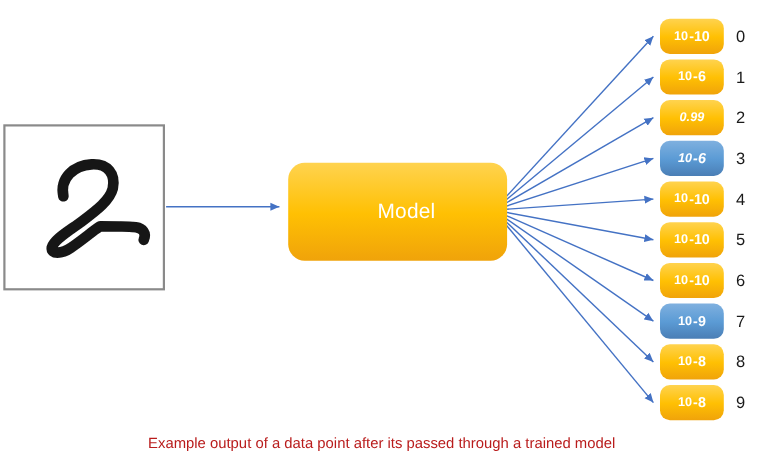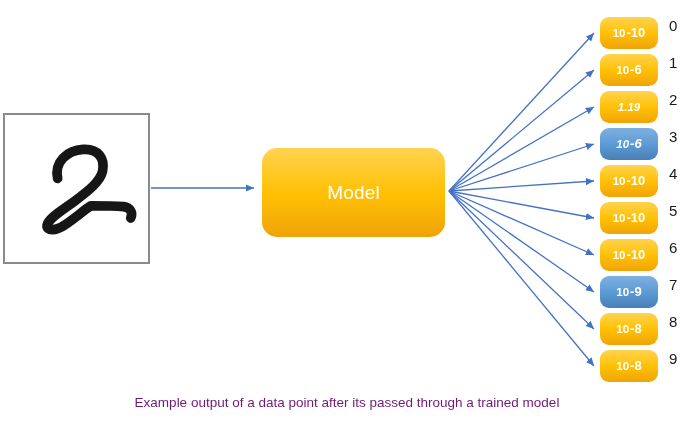--- a/index.html
+++ b/index.html
@@ -13,39 +13,39 @@
   
   .input-box{position:absolute;left:3px;top:113px;width:147px;height:151px;
              background:#ffffff;border:2px solid #8a8a8a;box-sizing:border-box;
              display:flex;align-items:center;justify-content:center;}
   .input-box svg{width:132px;height:132px;}
 
   
   .model-box{position:absolute;left:262px;top:148px;width:183px;height:89px;
              border-radius:15px;
              background:linear-gradient(180deg,#ffd34f 0%,#ffc003 52%,#f0a30a 100%);
-             display:flex;align-items:center;justify-content:center;}
+             display:flex;align-items:center;justify-content:center;padding-left:16px;}
   .model-box span{color:#ffffff;font-size:19px;letter-spacing:.2px;}
 
   
   .outputs{position:absolute;left:600px;top:17px;display:flex;flex-direction:column;gap:5px;}
-  .output-row{display:flex;height:32px;}
+  .output-row{display:flex;align-items:center;height:32px;}
   .prob-box{width:58px;height:32px;border-radius:9px;box-sizing:border-box;
             display:flex;align-items:center;justify-content:center;
             color:#ffffff;font-size:11.5px;font-weight:700;}
   .prob-box.gold{background:linear-gradient(180deg,#ffd34f 0%,#ffc003 52%,#f0a30a 100%);}
   .prob-box.blue{background:linear-gradient(180deg,#7fb0df 0%,#5b9bd5 52%,#4a7eb5 100%);}
   .prob-box.italic{font-style:italic;}
   .prob-box sup{font-size:13px;font-weight:700;position:relative;top:-1px;margin-left:1px;}
   .prob-box sup:empty{display:none;}
   .digit-label{margin-left:11px;font-size:15px;color:#1a1a1a;}
 
   
   .caption{position:absolute;left:0;right:0;top:395px;text-align:center;
-           font-size:13.5px;color:#701a75;}
+           font-size:13.5px;color:#b91c1c;}
 </style>
 </head>
 <body>
 
 <div class="stage">
 
   <svg class="arrows" viewBox="0 0 694 421" xmlns="http://www.w3.org/2000/svg">
     <defs>
       <marker id="ah" viewBox="0 0 10 10" refX="9" refY="5" markerWidth="7" markerHeight="7" orient="auto">
         <path d="M0,1 L9,5 L0,9 z" fill="#4472C4"></path>
@@ -101,21 +101,21 @@
     <div class="output-row">
       <div class="prob-box gold">
           <span class="base">10</span>
           <sup class="exp">-6</sup>
         </div>
       <div class="digit-label">1</div>
     </div>
 
     <div class="output-row">
       <div class="prob-box gold italic">
-          <span class="base">1.19</span>
+          <span class="base">0.99</span>
         </div>
       <div class="digit-label">2</div>
     </div>
 
     <div class="output-row">
       <div class="prob-box blue italic">
           <span class="base">10</span>
           <sup class="exp">-6</sup>
         </div>
       <div class="digit-label">3</div>

